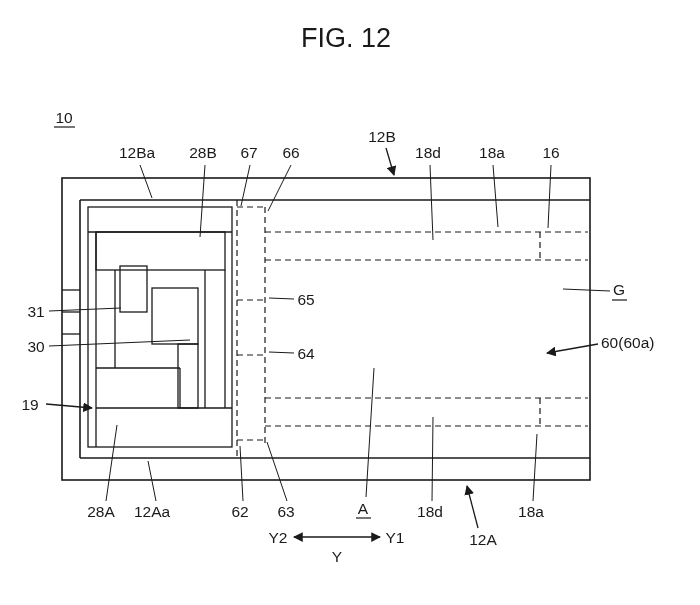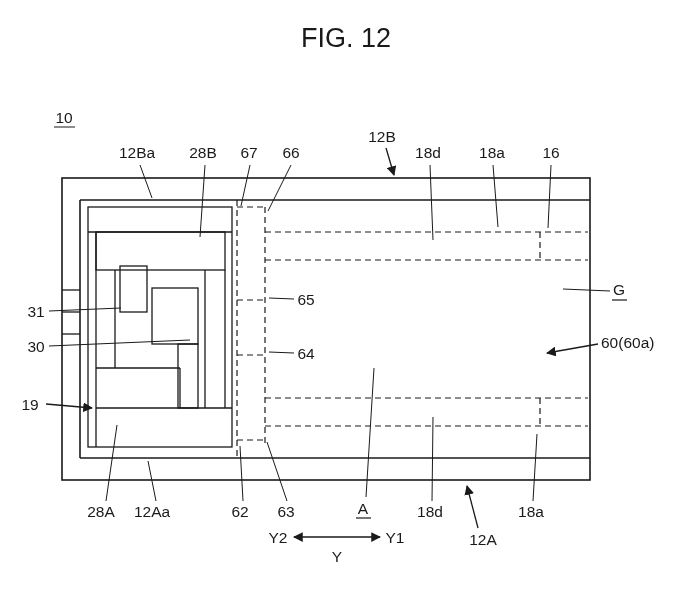--- a/index.html
+++ b/index.html
@@ -6,21 +6,20 @@
     margin: 0;
     padding: 0;
     background: #ffffff;
   }
   .page {
     width: 700px;
     height: 605px;
     position: relative;
     background: #ffffff;
     overflow: hidden;
-    border-radius: 20px;
   }
   svg { display: block; }
   .lbl {
     font-family: "Liberation Sans", sans-serif;
     font-size: 15.5px;
     fill: #1a1a1a;
   }
   .title {
     font-family: "Liberation Sans", sans-serif;
     font-size: 27px;

